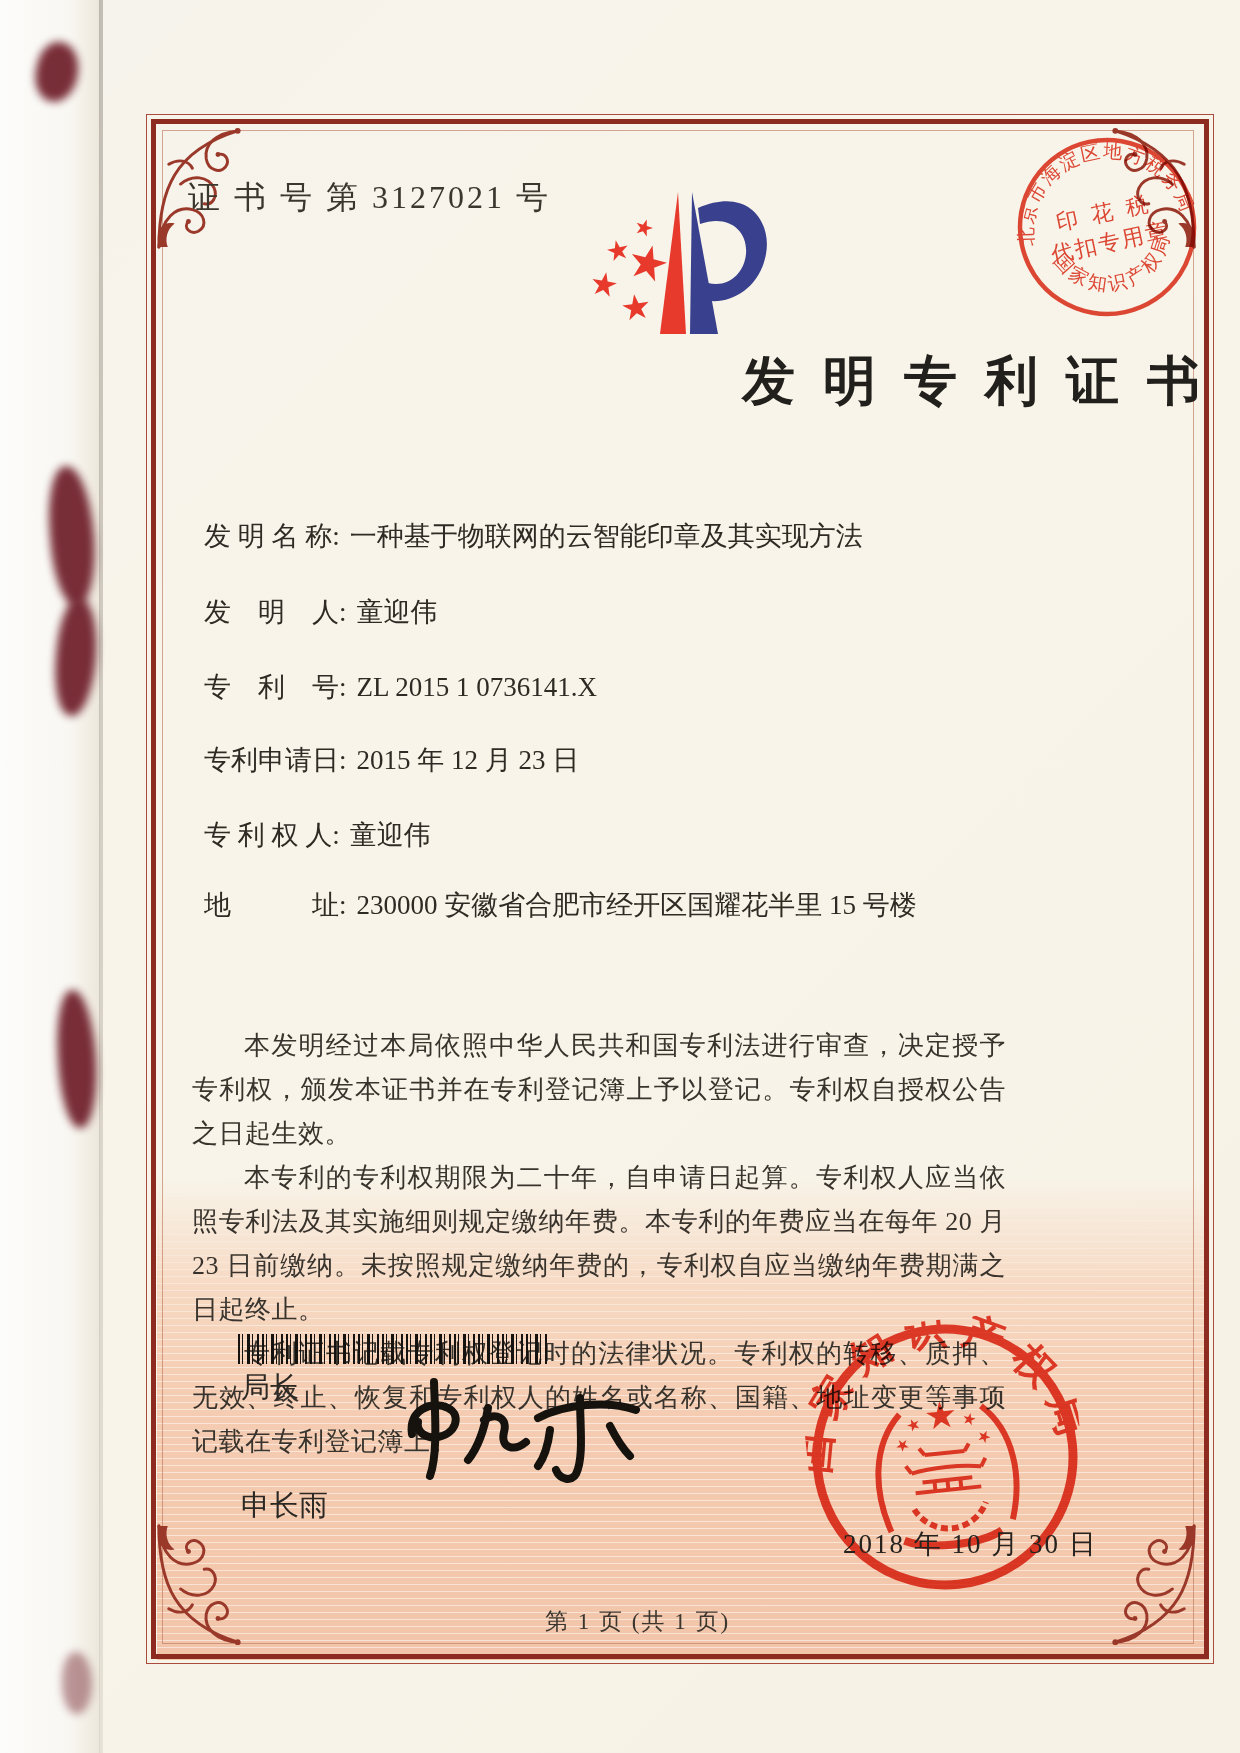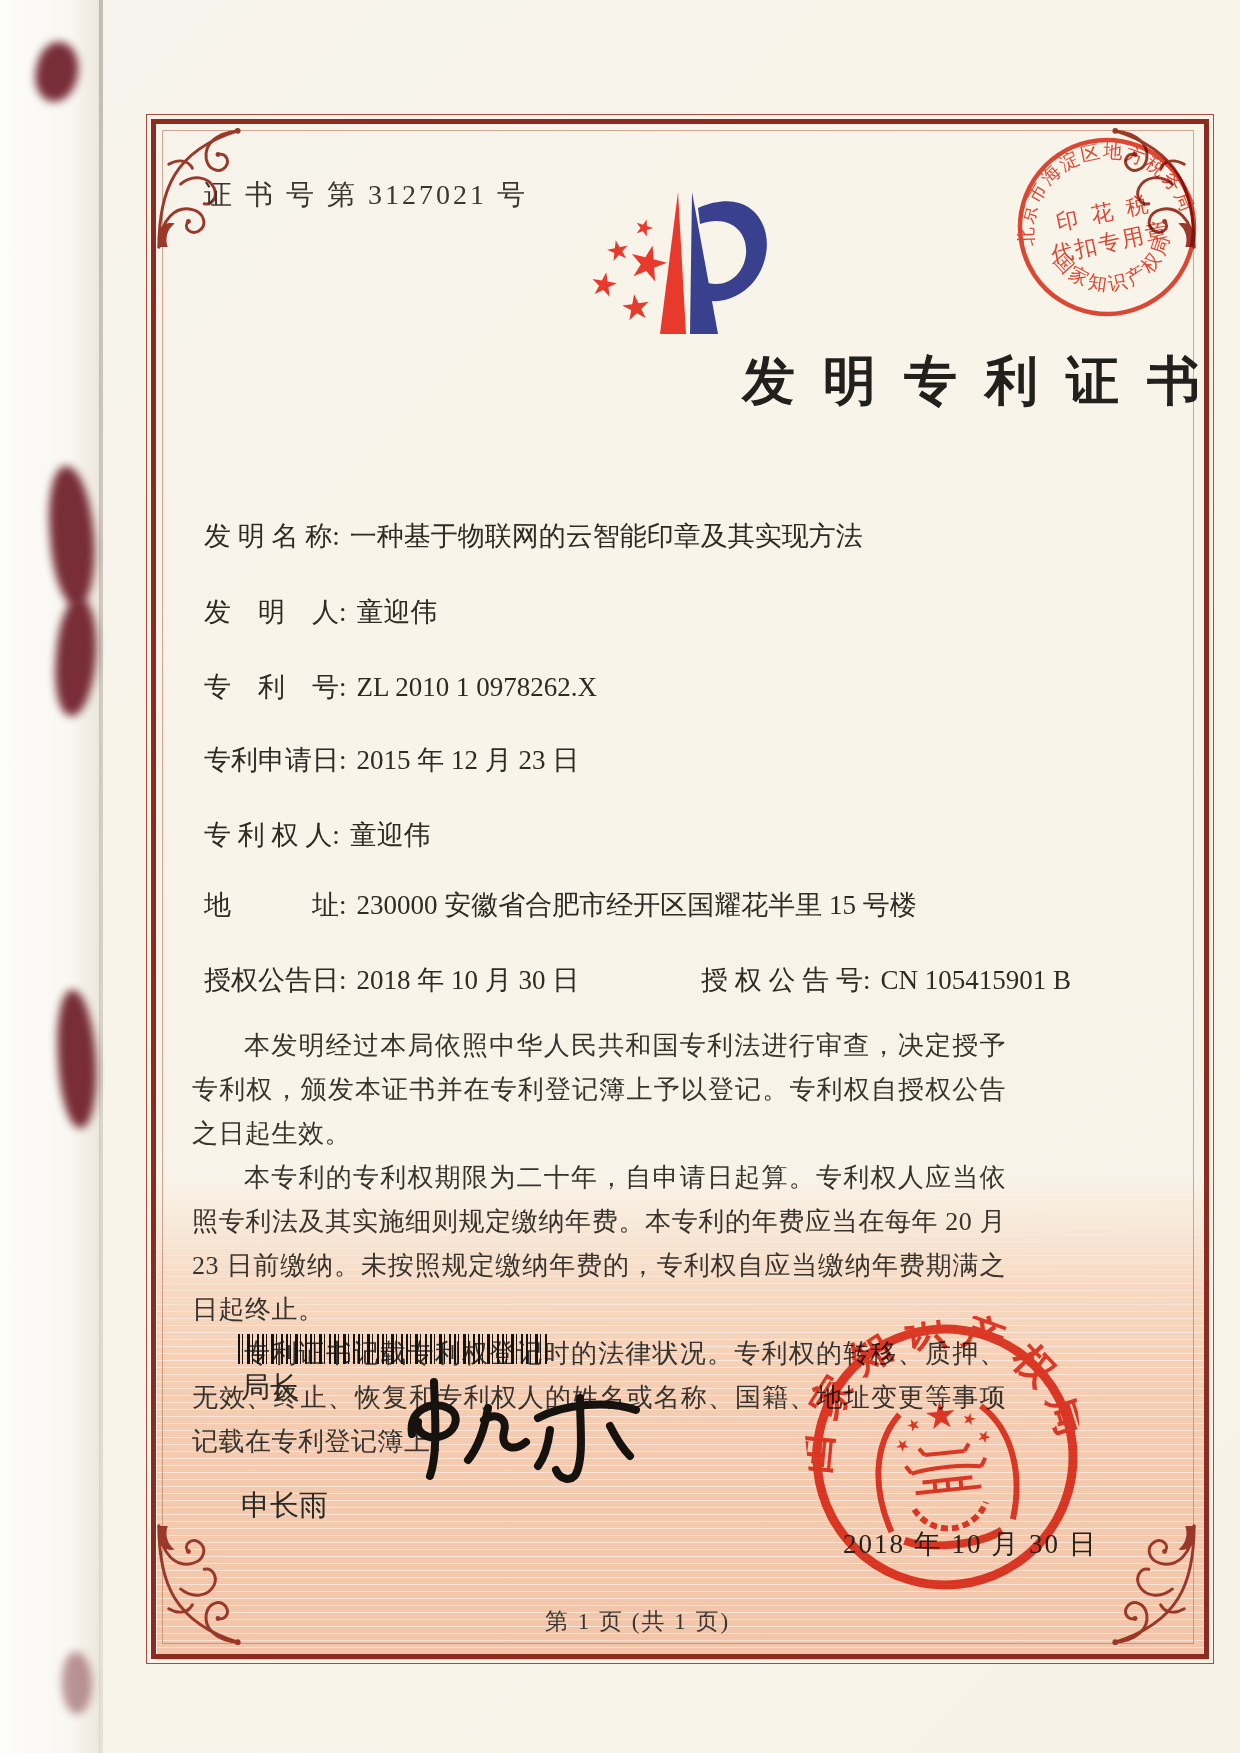--- a/index.html
+++ b/index.html
@@ -28,21 +28,21 @@
   .frame{position:absolute;z-index:2;pointer-events:none;}
   .frame-outer{left:146px;top:114px;width:1066px;height:1548px;border:1px solid #aa4c3b;}
   .frame-inner{left:151px;top:119px;width:1048px;height:1530px;border:5px solid #8e2b20;}
   .frame-fine{left:162px;top:130px;width:1030px;height:1512px;border:1px solid #c07a5e;opacity:.65;}
   .corner{position:absolute;width:128px;height:128px;z-index:3;}
   .c-tl{left:153px;top:121px;}
   .c-tr{left:1072px;top:121px;transform:scaleX(-1);}
   .c-bl{left:153px;top:1524px;transform:scaleY(-1);}
   .c-br{left:1072px;top:1524px;transform:scale(-1,-1);}
   
-  .cert-no{position:absolute;left:204px;top:176px;font-size:28px;letter-spacing:3px;color:#3b362e;z-index:4;}
+  .cert-no{position:absolute;left:188px;top:176px;font-size:32px;letter-spacing:3px;color:#3b362e;z-index:4;}
   .logo{position:absolute;left:586px;top:184px;width:192px;height:160px;z-index:4;}
   .title{position:absolute;left:160px;top:350px;width:1040px;text-align:right;z-index:4;
         font-size:53px;font-weight:bold;letter-spacing:28px;padding-left:28px;line-height:1.2;color:#22201c;}
   .frow{position:absolute;left:204px;font-size:27px;color:#2e2a24;z-index:4;white-space:nowrap;}
   .fval{margin-left:10px;}
   .grant2{position:absolute;left:497px;top:0;}
   .body-text{position:absolute;left:192px;top:1024px;width:814px;z-index:4;
         font-size:26px;line-height:44px;text-align:justify;color:#38332c;letter-spacing:.5px;}
   .body-text p{margin:0;text-indent:2em;}
   .barcode{position:absolute;left:238px;top:1334px;width:312px;height:30px;z-index:4;background-image:
@@ -176,36 +176,30 @@
 
   <div class="title">发明专利证书</div>
 
   <div class="frow" style="top:518px">
     <span>发 明 名 称:</span><span class="fval">一种基于物联网的云智能印章及其实现方法</span>
   </div>
   <div class="frow" style="top:594px">
     <span>发　明　人:</span><span class="fval">童迎伟</span>
   </div>
   <div class="frow" style="top:669px">
-    <span>专　利　号:</span><span class="fval">ZL 2010 1 0978262.X</span>
+    <span>专　利　号:</span><span class="fval">ZL 2015 1 0736141.X</span>
   </div>
   <div class="frow" style="top:742px">
     <span>专利申请日:</span><span class="fval">2015 年 12 月 23 日</span>
   </div>
   <div class="frow" style="top:817px">
     <span>专 利 权 人:</span><span class="fval">童迎伟</span>
   </div>
   <div class="frow" style="top:887px">
     <span>地　　　址:</span><span class="fval">230000  安徽省合肥市经开区国耀花半里 15 号楼</span>
-  </div>
-  <div class="frow" style="top:962px;width:830px">
-    <span>授权公告日:</span><span class="fval">2018 年 10 月 30 日</span>
-    <span class="grant2">
-      <span>授 权 公 告 号:</span><span class="fval">CN 105415901 B</span>
-    </span>
   </div>
 
   <div class="body-text">
     <p>本发明经过本局依照中华人民共和国专利法进行审查，决定授予专利权，颁发本证书并在专利登记簿上予以登记。专利权自授权公告之日起生效。</p>
     <p>本专利的专利权期限为二十年，自申请日起算。专利权人应当依照专利法及其实施细则规定缴纳年费。本专利的年费应当在每年 20 月 23 日前缴纳。未按照规定缴纳年费的，专利权自应当缴纳年费期满之日起终止。</p>
     <p>专利证书记载专利权登记时的法律状况。专利权的转移、质押、无效、终止、恢复和专利权人的姓名或名称、国籍、地址变更等事项记载在专利登记簿上。</p>
   </div>
 
   <div class="barcode"></div>
 

